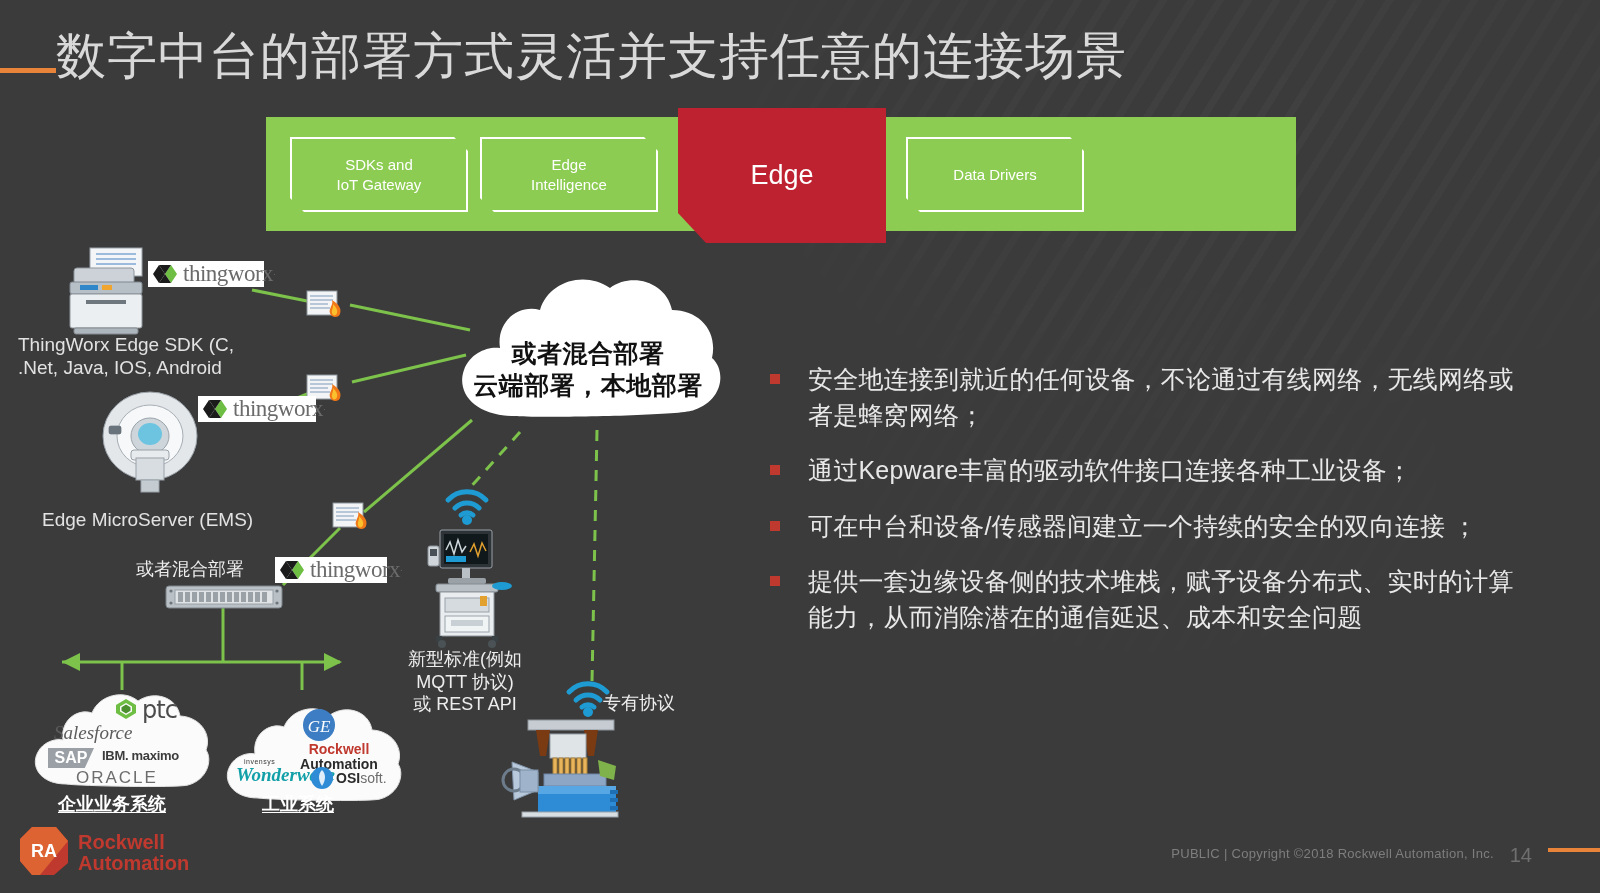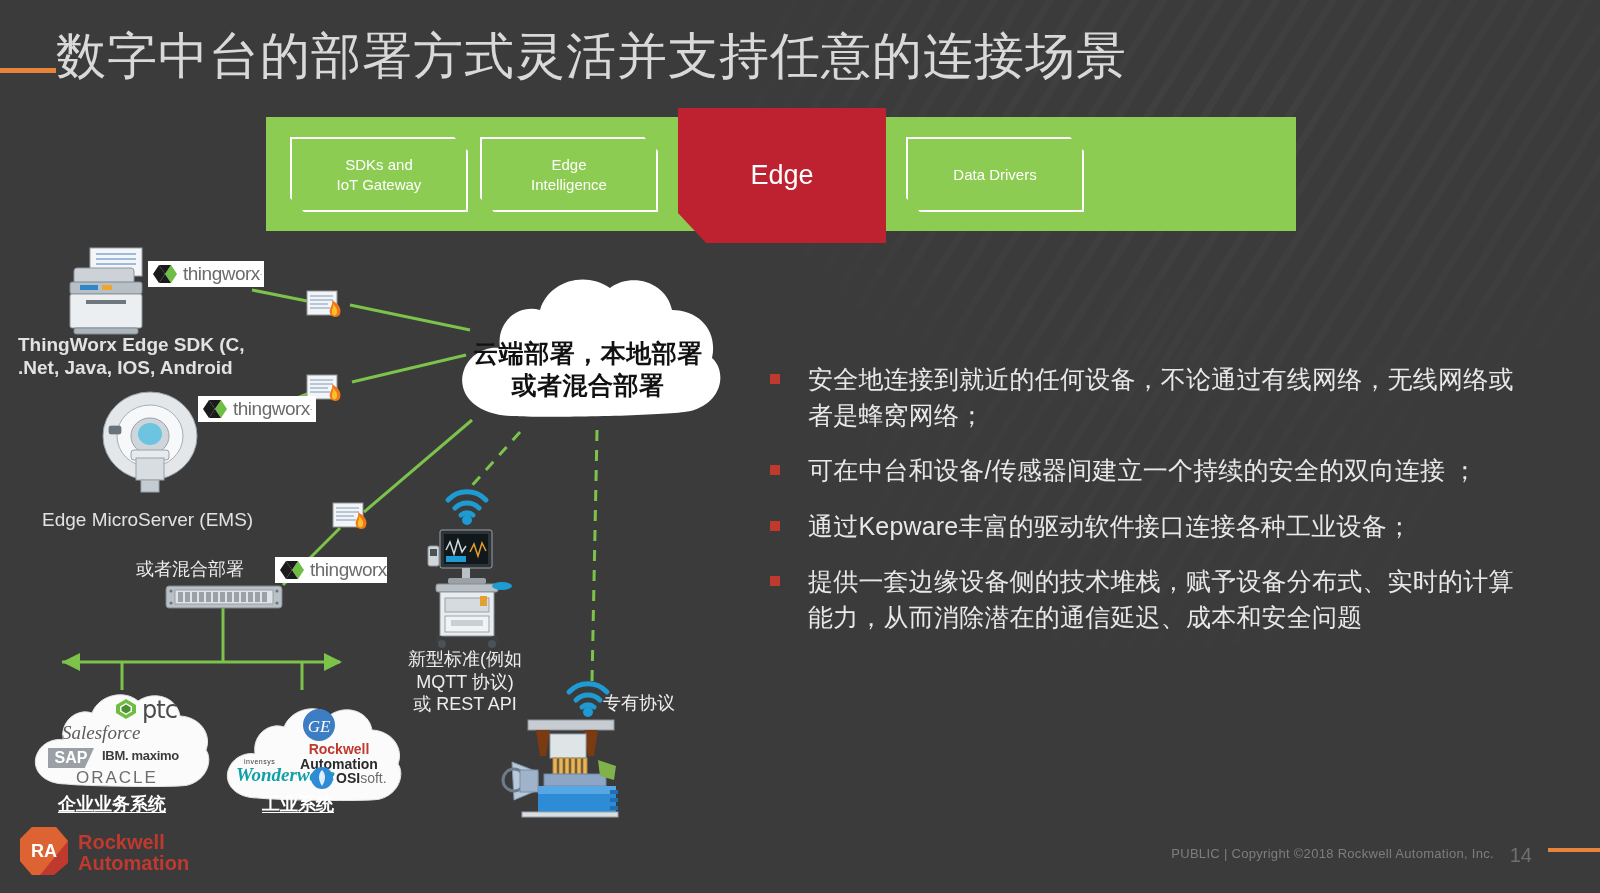--- a/index.html
+++ b/index.html
@@ -106,22 +106,22 @@
   }
 
   
   .tw-logo {
     position: absolute;
     background: #fff;
     display: flex; align-items: center; padding: 2px 6px 2px 4px;
   }
   .tw-mark { width: 26px; height: 22px; flex: 0 0 auto; margin-right: 5px; }
   .tw-word {
-    font-family: Liberation Sans, sans-serif;
-    color: #6b6b6b; font-size: 19px; letter-spacing: -0.5px;
+    font-family: Liberation Serif, serif;
+    color: #6b6b6b; font-size: 23px; letter-spacing: -0.5px;
   }
   .tw-tm { font-size: 8px; color:#6b6b6b; vertical-align: super; }
 
   
   .fw { position: absolute; width: 44px; height: 32px; }
 
   
   .dev-label {
     position: absolute; color: #e2e2e2; font-size: 19px; line-height: 1.22;
   }
@@ -274,21 +274,21 @@
     <g stroke="#8fa8c4" stroke-width="1.2">
       <line x1="4" y1="8" x2="27" y2="8"></line>
         <line x1="4" y1="12" x2="27" y2="12"></line>
       <line x1="4" y1="16" x2="22" y2="16"></line>
         <line x1="4" y1="20" x2="24" y2="20"></line>
     </g>
     <path d="M26 28 C20 22 28 18 26 12 C32 16 36 20 34 26 C33 29 29 30 26 28 Z" fill="#F07818"></path>
     <path d="M27 27 C24 23 28 20 27 16 C30 19 32 22 31 25 C30.5 27 28.5 28 27 27 Z" fill="#FBC02D"></path>
   </svg>
 
-  <div class="dev-label" style="left:18px; top:333px; width:300px;font-weight:bold;">
+  <div class="dev-label" style="left:18px; top:333px; width:300px;">
     <div>ThingWorx Edge SDK (C,</div>
     <div>.Net, Java, IOS, Android</div>
   </div>
 
   <svg class="art" style="left:95px; top:388px;" width="110" height="110" viewBox="0 0 110 110">
     <ellipse cx="55" cy="48" rx="47" ry="44" fill="#e3e7ea" stroke="#9aa2a9"></ellipse>
     <ellipse cx="55" cy="48" rx="33" ry="31" fill="#f6f8f9" stroke="#a7aeb4"></ellipse>
     <ellipse cx="55" cy="48" rx="19" ry="18" fill="#cfd6db" stroke="#9aa2a9"></ellipse>
     <ellipse cx="55" cy="46" rx="12" ry="11" fill="#6CC4E0"></ellipse>
     <rect x="14" y="38" width="12" height="8" rx="2" fill="#5a6view" stroke="#8d959c"></rect>
@@ -350,22 +350,22 @@
   <div class="cloud-main">
     <svg width="288" height="172" viewBox="0 0 288 172">
       <g filter="none">
         <path d="M70 158 C30 158 12 134 20 112 C26 95 44 88 56 90
                  C52 64 74 46 96 52 C104 24 140 12 166 30
                  C188 14 222 24 228 52 C256 52 274 74 268 100
                  C282 112 280 142 250 152 C238 158 90 160 70 158 Z" fill="#ffffff"></path>
       </g>
     </svg>
     <div class="c-txt">
+      <div>或者混合部署</div>
       <div>云端部署，本地部署</div>
-      <div>或者混合部署</div>
     </div>
   </div>
 
   <svg class="art" style="left:444px; top:486px;" width="46" height="40" viewBox="0 0 46 40">
     <path d="M4 14 A26 26 0 0 1 42 14" stroke="#1E9BD2" stroke-width="5" fill="none" stroke-linecap="round"></path>
     <path d="M11 22 A17 17 0 0 1 35 22" stroke="#1E9BD2" stroke-width="5" fill="none" stroke-linecap="round"></path>
     <path d="M17 29 A9 9 0 0 1 29 29" stroke="#1E9BD2" stroke-width="5" fill="none" stroke-linecap="round"></path>
     <circle cx="23" cy="34" r="5" fill="#1E9BD2"></circle>
   </svg>
   <svg class="art" style="left:418px; top:528px;" width="100" height="120" viewBox="0 0 100 120">
@@ -439,21 +439,21 @@
                C183 74 177 94 158 99 C148 102 50 100 36 98 Z" fill="#fbfbfb" stroke="#e2e2e2"></path>
     </svg>
     
     <svg style="position:absolute; left:84px; top:12px;" width="24" height="22" viewBox="0 0 24 22">
       <polygon points="12,1 22,7 22,15 12,21 2,15 2,7" fill="#6FBE44"></polygon>
       <polygon points="12,5 18,8.5 18,13.5 12,17 6,13.5 6,8.5" fill="#fbfbfb"></polygon>
       <polygon points="12,6.5 16.5,9.2 16.5,12.8 12,15.5 7.5,12.8 7.5,9.2" fill="#4b8f2e"></polygon>
     </svg>
     <div style="position:absolute; left:112px; top:10px; font-family:'DejaVu Sans',sans-serif; font-size:24px; color:#4b4b4b; letter-spacing:-1px;">ptc</div>
     
-    <div style="position:absolute; left:24px; top:36px; font-family:'Liberation Serif',serif; font-style:italic; font-size:19px; color:#5c5c5c;margin-left:8px;">Salesforce</div>
+    <div style="position:absolute; left:24px; top:36px; font-family:'Liberation Serif',serif; font-style:italic; font-size:19px; color:#5c5c5c;">Salesforce</div>
     
     <div style="position:absolute; left:18px; top:62px; width:46px; height:20px; background:#9aa0a6; color:#fff; font-weight:bold; font-size:16px; text-align:center; line-height:20px; clip-path: polygon(0 0, 100% 0, 80% 100%, 0 100%);">SAP</div>
     
     <div style="position:absolute; left:72px; top:62px; font-size:13px; color:#3c3c3c; font-weight:bold; letter-spacing:-.3px;">IBM. maximo</div>
     
     <div style="position:absolute; left:46px; top:82px; font-size:17px; color:#6d6d6d; letter-spacing:2px;">ORACLE</div>
   </div>
   <div class="cloud-caption" style="left:58px; top:792px;">企业业务系统</div>
 
   <div class="art" style="left:222px; top:700px; width:182px; height:104px;">
@@ -481,25 +481,25 @@
   </div>
   <div class="cloud-caption" style="left:262px; top:792px;">工业系统</div>
 
   <div class="bullets">
     <div class="bullet">
       <div class="bullet-mark"></div>
       <div class="bullet-text">安全地连接到就近的任何设备，不论通过有线网络，无线网络或者是蜂窝网络；</div>
     </div>
     <div class="bullet">
       <div class="bullet-mark"></div>
-      <div class="bullet-text">可在中台和设备/传感器间建立一个持续的安全的双向连接 ；</div>
+      <div class="bullet-text">通过Kepware丰富的驱动软件接口连接各种工业设备；</div>
     </div>
     <div class="bullet">
       <div class="bullet-mark"></div>
-      <div class="bullet-text">通过Kepware丰富的驱动软件接口连接各种工业设备；</div>
+      <div class="bullet-text">可在中台和设备/传感器间建立一个持续的安全的双向连接 ；</div>
     </div>
     <div class="bullet">
       <div class="bullet-mark"></div>
       <div class="bullet-text">提供一套边缘设备侧的技术堆栈，赋予设备分布式、实时的计算能力，从而消除潜在的通信延迟、成本和安全问题</div>
     </div>
   </div>
 
   <svg class="ra-logo" viewBox="0 0 200 56">
     <polygon points="14,4 38,4 50,18 50,40 36,52 14,52 2,38 2,16" fill="#C0392F"></polygon>
     <polygon points="14,4 38,4 50,18 22,52 14,52 2,38 2,16" fill="#E26B32" opacity=".85"></polygon>

